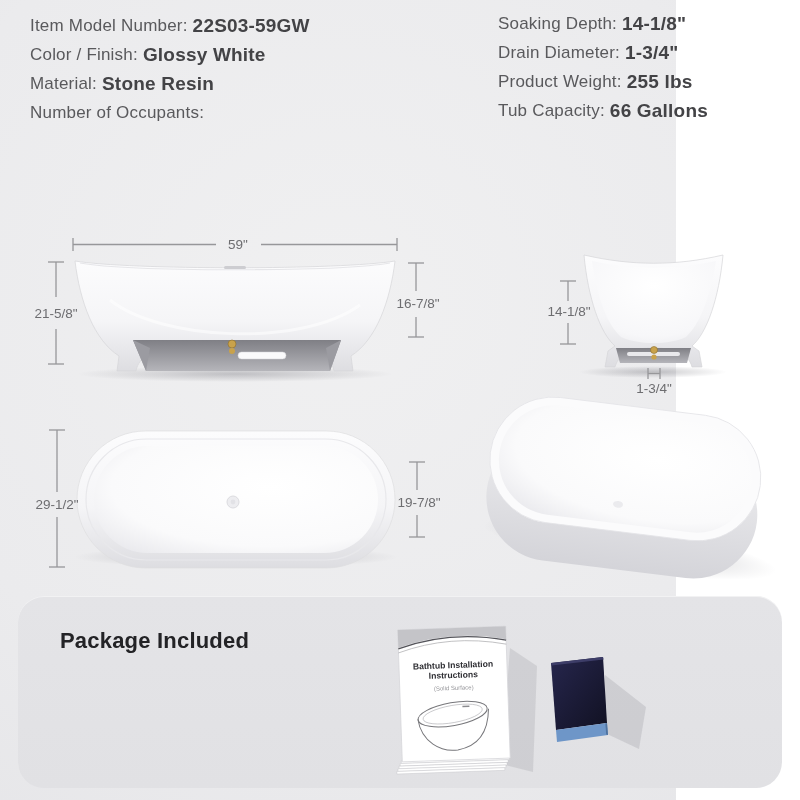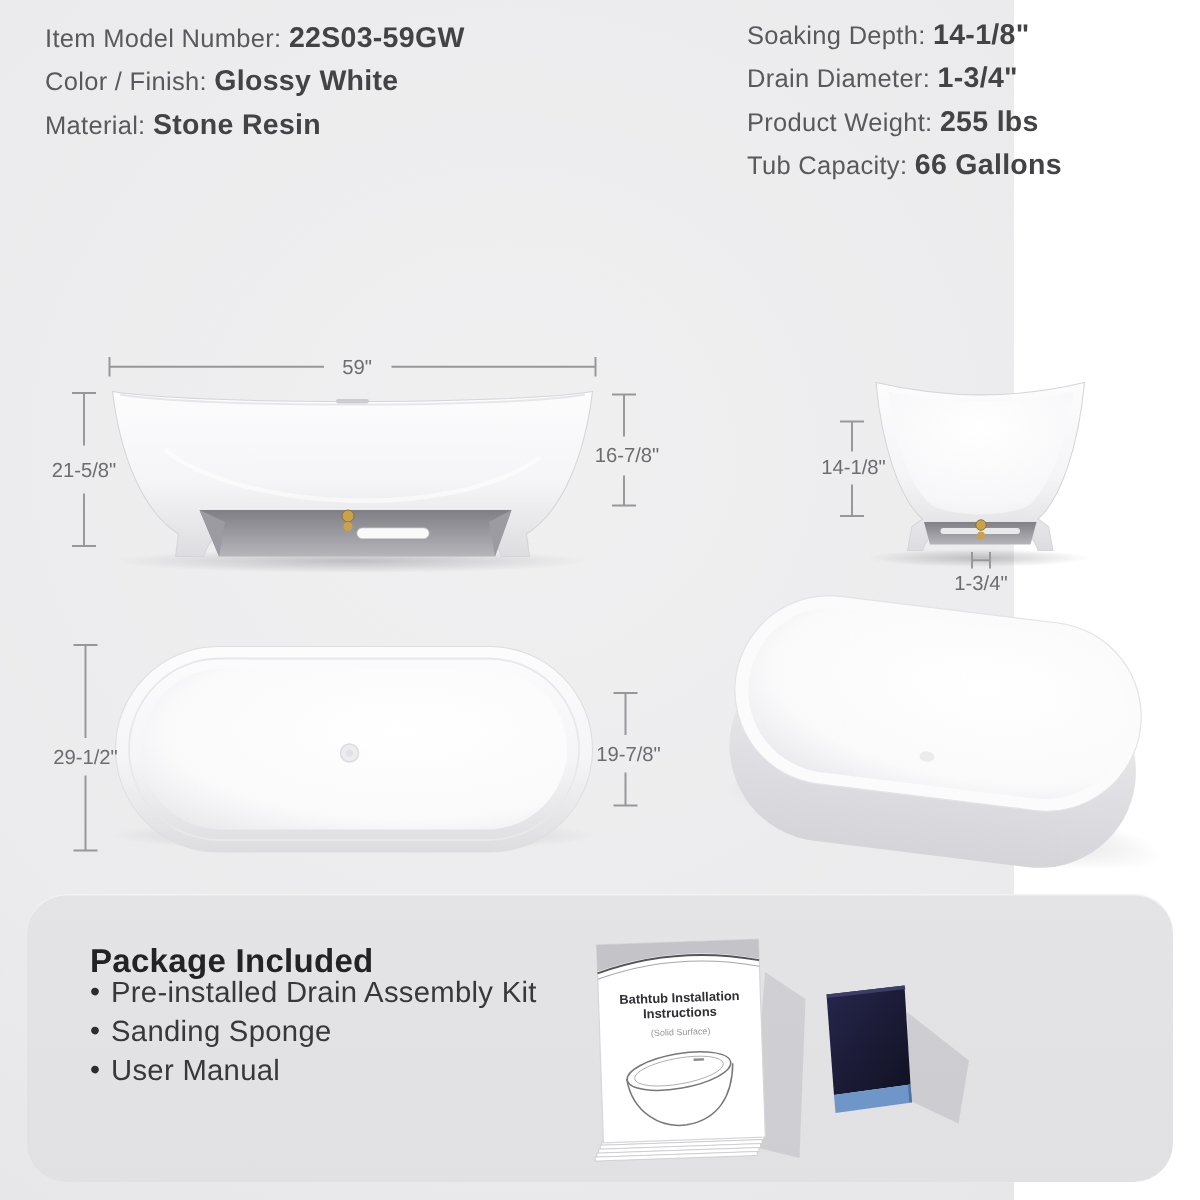--- a/index.html
+++ b/index.html
@@ -44,20 +44,21 @@
     </div>
     <div class="spec-row">
       <span class="spec-label">Color / Finish:</span>
       <span class="spec-value">Glossy White</span>
     </div>
     <div class="spec-row">
       <span class="spec-label">Material:</span>
       <span class="spec-value">Stone Resin</span>
     </div>
     <div class="spec-row">
+      <span class="spec-label">Number of Occupants:</span>
     </div>
   </div>
 
   <div id="spec-right" class="spec-col">
     <div class="spec-row">
       <span class="spec-label">Soaking Depth:</span>
       <span class="spec-value">14-1/8"</span>
     </div>
     <div class="spec-row">
       <span class="spec-label">Drain Diameter:</span>
@@ -68,34 +69,20 @@
       <span class="spec-value">255 lbs</span>
     </div>
     <div class="spec-row">
       <span class="spec-label">Tub Capacity:</span>
       <span class="spec-value">66 Gallons</span>
     </div>
   </div>
 
   <div id="package-panel">
     <div id="package-title">Package Included</div>
-    <ul id="package-list">
-      <li>
-          <span class="bullet"></span>
-          <span>Pre-installed Drain Assembly Kit</span>
-        </li>
-      <li>
-          <span class="bullet"></span>
-          <span>Sanding Sponge</span>
-        </li>
-      <li>
-          <span class="bullet"></span>
-          <span>User Manual</span>
-        </li>
-    </ul>
   </div>
 
   <svg id="art" viewBox="0 0 800 800">
     <defs>
       <linearGradient id="gSide" x1="0" y1="0" x2="0" y2="1">
         <stop offset="0" stop-color="#fcfcfd"></stop>
           <stop offset=".55" stop-color="#f5f5f7"></stop>
           <stop offset="1" stop-color="#dddde1"></stop>
       </linearGradient>
       <linearGradient id="gRecess" x1="0" y1="0" x2="0" y2="1">

